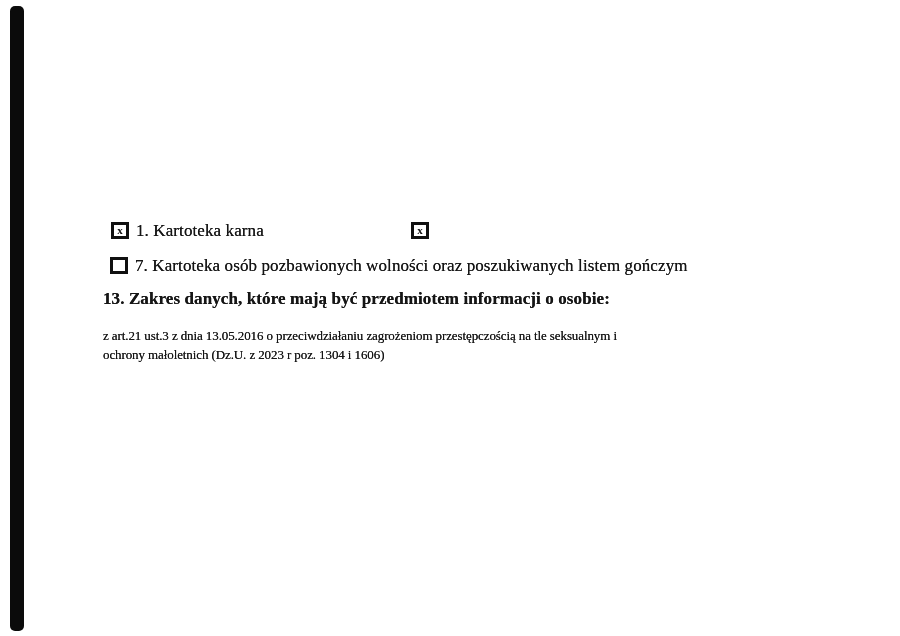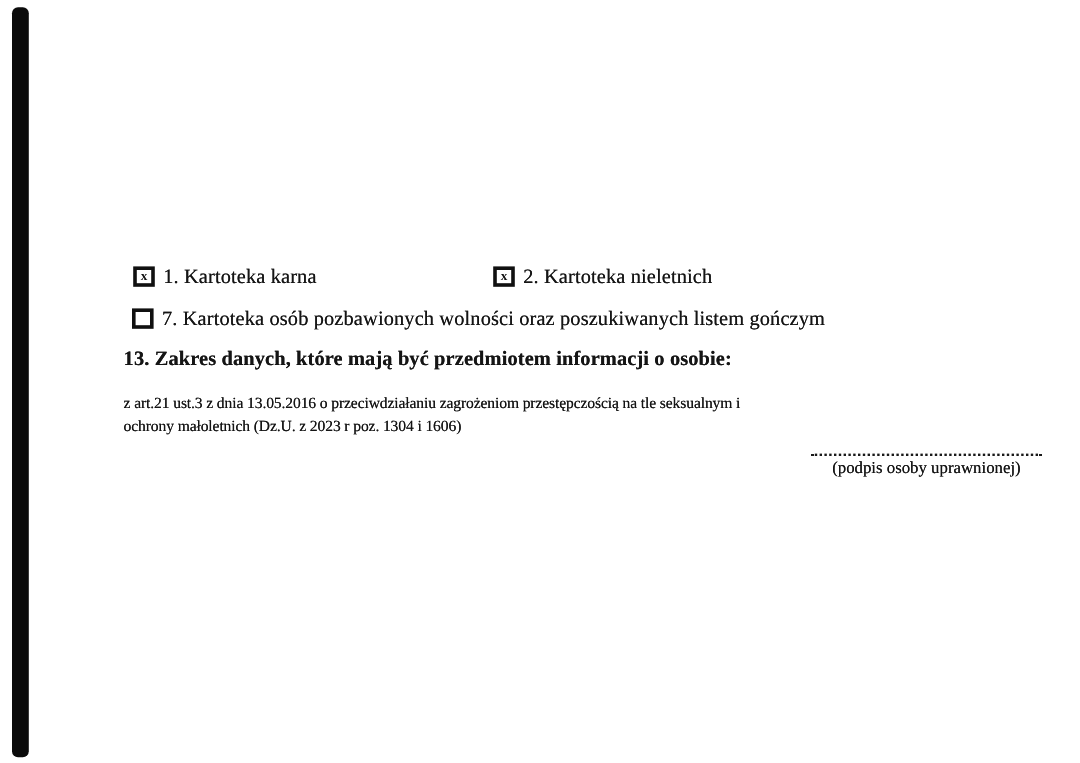--- a/index.html
+++ b/index.html
@@ -104,33 +104,28 @@
     <span class="cb">
       <span class="mark">x</span>
     </span>
     <span class="lbl ink">1. Kartoteka karna</span>
   </div>
 
   <div class="opt opt2">
     <span class="cb">
       <span class="mark">x</span>
     </span>
-    <span class="lbl ink">2. Kartoteka nieletnich</span>
   </div>
 
   <div class="opt opt3">
     <span class="cb"></span>
     <span class="lbl ink">7. Kartoteka osób pozbawionych wolności oraz poszukiwanych listem gończym</span>
   </div>
 
   <div class="heading h13 ink">13. Zakres danych, które mają być przedmiotem informacji o osobie:</div>
 
   <div class="body-text ink">
     <div>z art.21 ust.3 z dnia 13.05.2016 o przeciwdziałaniu zagrożeniom przestępczością na tle seksualnym i</div>
     <div>ochrony małoletnich (Dz.U. z 2023 r poz. 1304 i 1606)</div>
   </div>
 
-  <div class="sig">
-    <span class="sig-line"></span>
-    <span class="sig-caption ink">(podpis osoby uprawnionej)</span>
-  </div>
 
 </div>
 
 </body></html>

